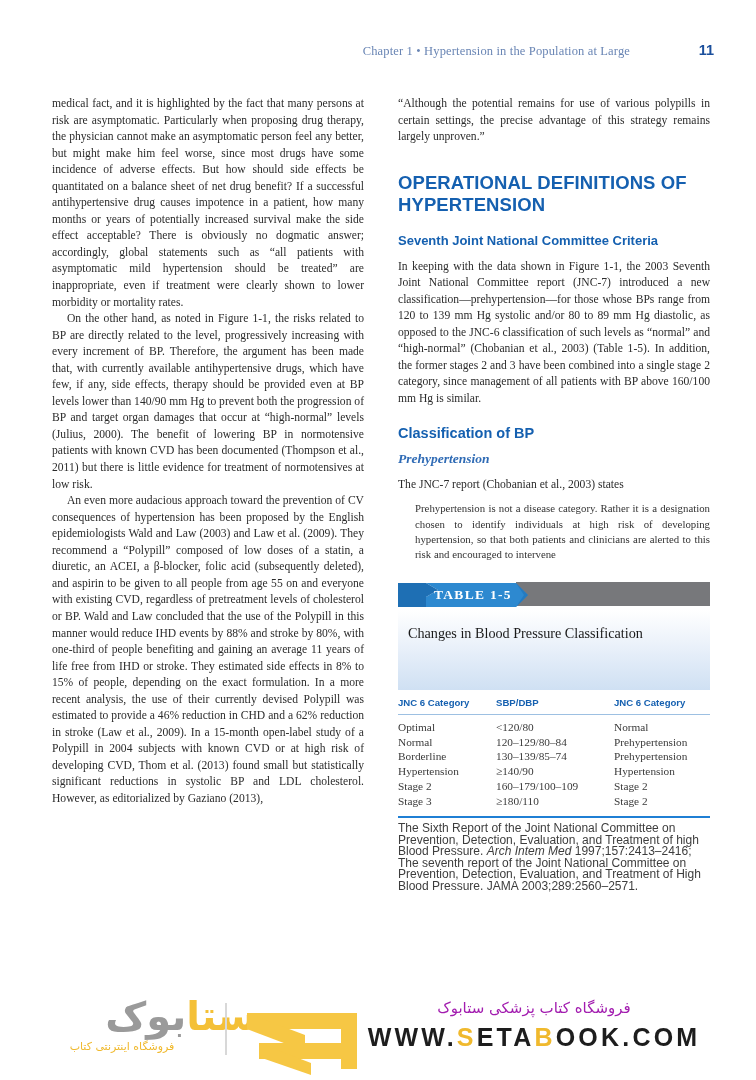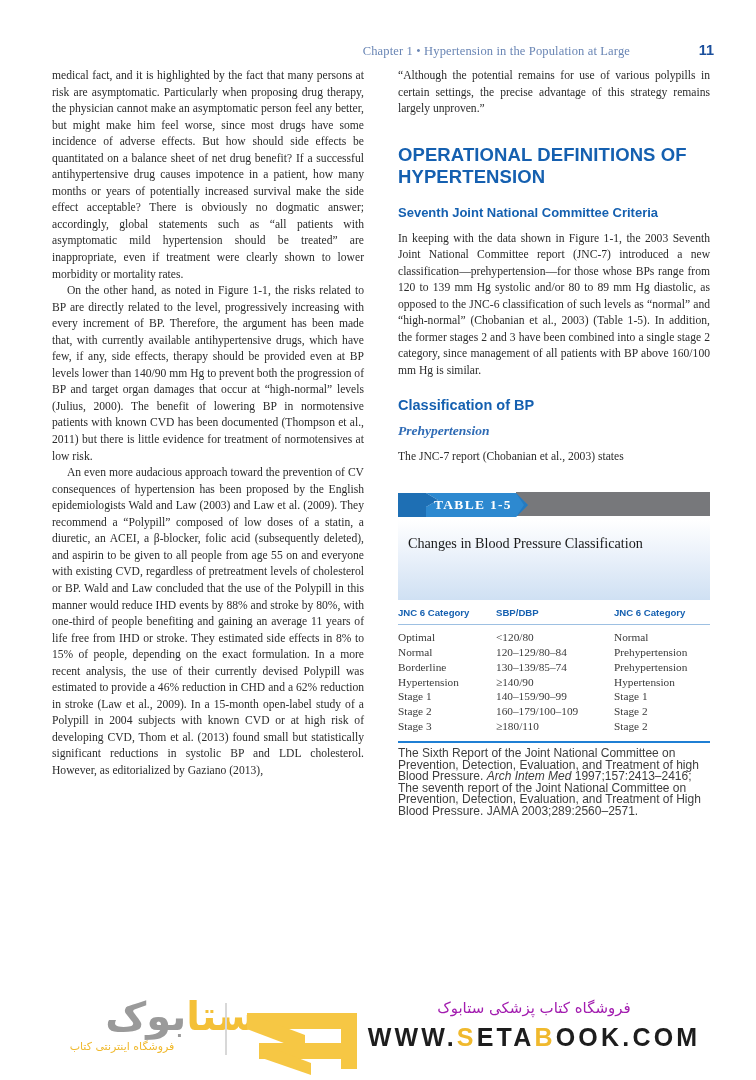--- a/index.html
+++ b/index.html
@@ -44,21 +44,21 @@
     font-weight: bold;
     color: #1b4f9c;
     margin-left: 58px;
     width: 26px;
     text-align: right;
   }
 
   
   .columns {
     position: absolute;
-    top: 68px;
+    top: 96px;
     left: 52px;
     width: 658px;
     height: 900px;
     display: flex;
     gap: 34px;
   }
   .col {
     width: 312px;
     position: relative;
   }
@@ -323,20 +323,21 @@
       <div class="sp-16"></div>
       <h3 class="head-c">Classification of BP</h3>
 
       <div class="sp-8"></div>
       <h4 class="head-d">Prehypertension</h4>
 
       <div class="sp-10"></div>
       <p class="body">The JNC-7 report (Chobanian et al., 2003) states</p>
 
       <div class="sp-8"></div>
+      <blockquote class="extract">Prehypertension is not a disease category. Rather it is a designation chosen to identify individuals at high risk of developing hypertension, so that both patients and clinicians are alerted to this risk and encouraged to intervene</blockquote>
 
       <div class="tablebox">
 
         <div class="tb-banner">
           <div class="tb-banner-grey"></div>
           <svg class="tb-ribbon" viewBox="0 0 140 30" preserveAspectRatio="none">
             <path d="M0 3 H28 L40 10 L28 17 V27 H118 L130 15 L118 3 Z" fill="#2d89d0"></path>
             <path d="M0 3 H28 L40 10 L28 17 V27 H0 Z" fill="#1e6fb4"></path>
             <path d="M118 3 L130 15 L118 27 L126 15 Z" fill="#1e6fb4" opacity="0.55"></path>
           </svg>
@@ -368,25 +369,20 @@
             </tr>
             <tr>
               <td>Borderline</td>
               <td>130–139/85–74</td>
               <td>Prehypertension</td>
             </tr>
             <tr>
               <td>Hypertension</td>
               <td>≥140/90</td>
               <td>Hypertension</td>
-            </tr>
-            <tr>
-              <td>Stage 1</td>
-              <td>140–159/90–99</td>
-              <td>Stage 1</td>
             </tr>
             <tr>
               <td>Stage 2</td>
               <td>160–179/100–109</td>
               <td>Stage 2</td>
             </tr>
             <tr>
               <td>Stage 3</td>
               <td>≥180/110</td>
               <td>Stage 2</td>

